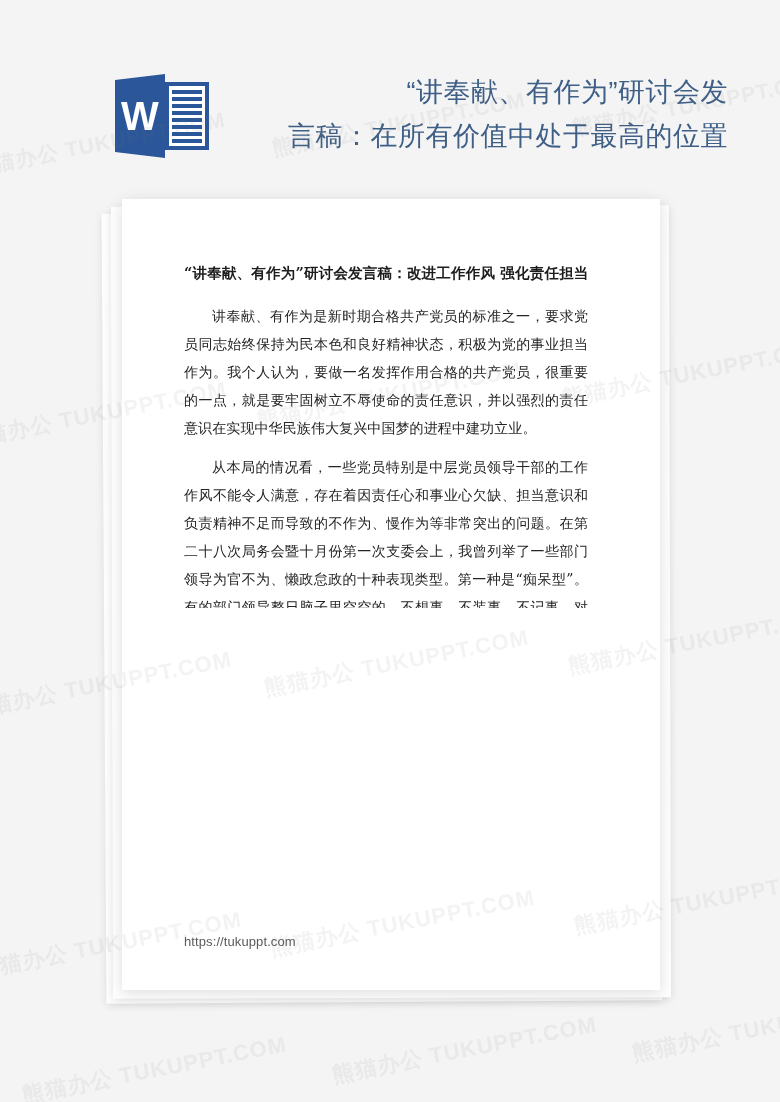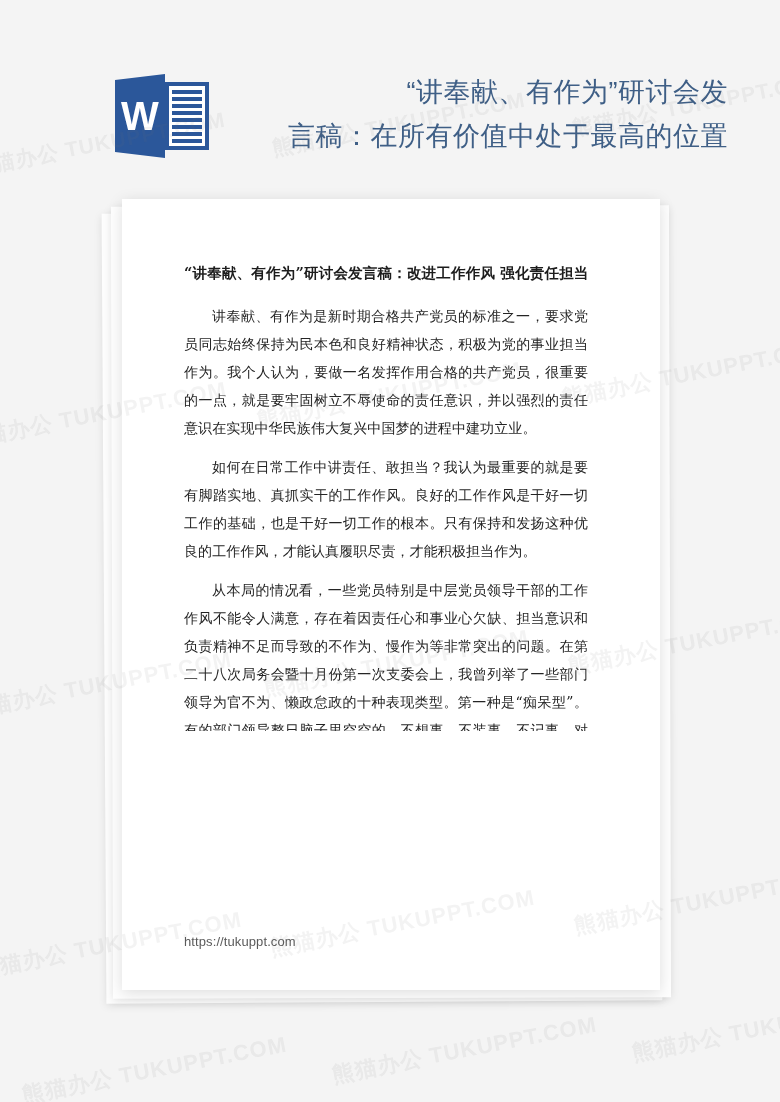--- a/index.html
+++ b/index.html
@@ -176,21 +176,20 @@
 
 <div class="stack sheet-back2"></div>
 <div class="stack sheet-back1"></div>
 
 <div class="stack sheet-front">
   <div class="doc-inner">
 
     <div class="doc-title">“讲奉献、有作为”研讨会发言稿：改进工作作风 强化责任担当</div>
 
     <p class="doc-p">讲奉献、有作为是新时期合格共产党员的标准之一，要求党员同志始终保持为民本色和良好精神状态，积极为党的事业担当作为。我个人认为，要做一名发挥作用合格的共产党员，很重要的一点，就是要牢固树立不辱使命的责任意识，并以强烈的责任意识在实现中华民族伟大复兴中国梦的进程中建功立业。</p>
-    <p class="doc-p">如何在日常工作中讲责任、敢担当？我认为最重要的就是要有脚踏实地、真抓实干的工作作风。良好的工作作风是干好一切工作的基础，也是干好一切工作的根本。只有保持和发扬这种优良的工作作风，才能认真履职尽责，才能积极担当作为。</p>
     <p class="doc-p clipped">从本局的情况看，一些党员特别是中层党员领导干部的工作作风不能令人满意，存在着因责任心和事业心欠缺、担当意识和负责精神不足而导致的不作为、慢作为等非常突出的问题。在第二十八次局务会暨十月份第一次支委会上，我曾列举了一些部门领导为官不为、懒政怠政的十种表现类型。第一种是“痴呆型”。有的部门领导整日脑子里空空的，不想事、不装事、不记事，对自己、对本部门每天工作上要干点什么事、还有什么事没有开展、还有什么事没有完成不清楚也不在乎，本职工作、本部门工作存在什么显性和隐性问题，党组对相关重点工作有什么规定和要求，常态化、机制性的事务有哪些，不清楚也不在乎，每天尸位素餐，得过且过，糊涂颟顸，浑浑噩噩，一问三不知，一曝十日寒；第二种是“打盹型”。有的部门领导精神萎靡不振，遇事装聋作哑，对本职工作、部门工作、部署工作、交办工作，怎么落实，怎样完成，根本不思考、不研究，对党组会议、局长办公会议、局务会议决定事项、部署工作以及领导交办任务左耳听、右耳冒，一听了之、置于脑后，对工作提示单既不查看、也不落实；第三种是“木偶型”。有的部门领导对事情视而不见、听而不闻，反应麻木迟钝，工作不推不动，甚至推而不动，就像木偶一样，总得牵着走，如同算盘一样，拨一下动一下；第四种是“蜗牛型”。有的部门领导缺乏“说了就</p>
 
   </div>
 
   <div class="doc-footer">https://tukuppt.com</div>
 </div>
 
 <div class="wm-layer">
     <div class="wm" style="left: -30px; top: 130px; font-size: 21px;">熊猫办公 TUKUPPT.COM</div>
     <div class="wm" style="left: 270px; top: 110px; font-size: 21px;">熊猫办公 TUKUPPT.COM</div>

